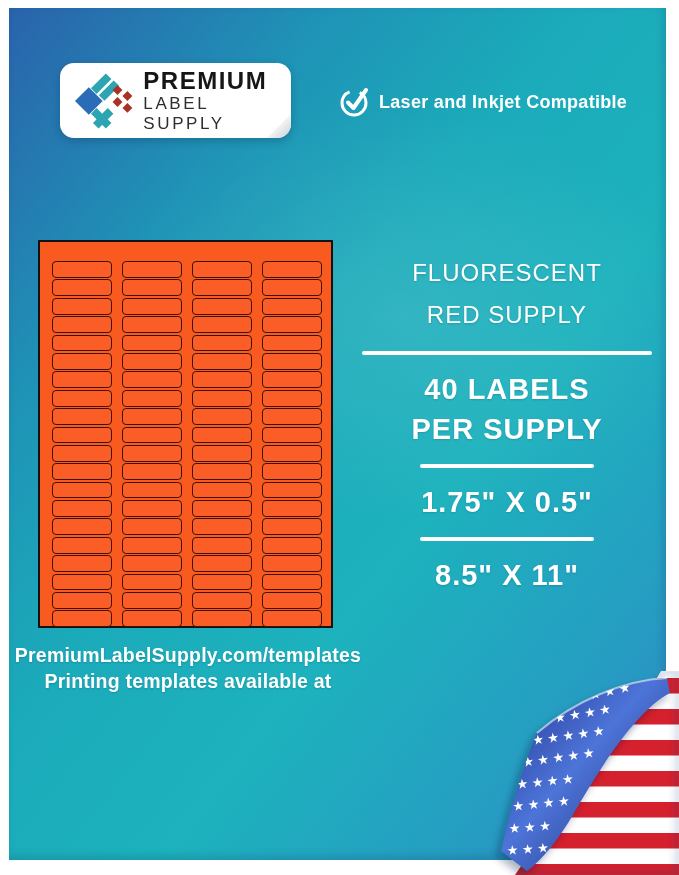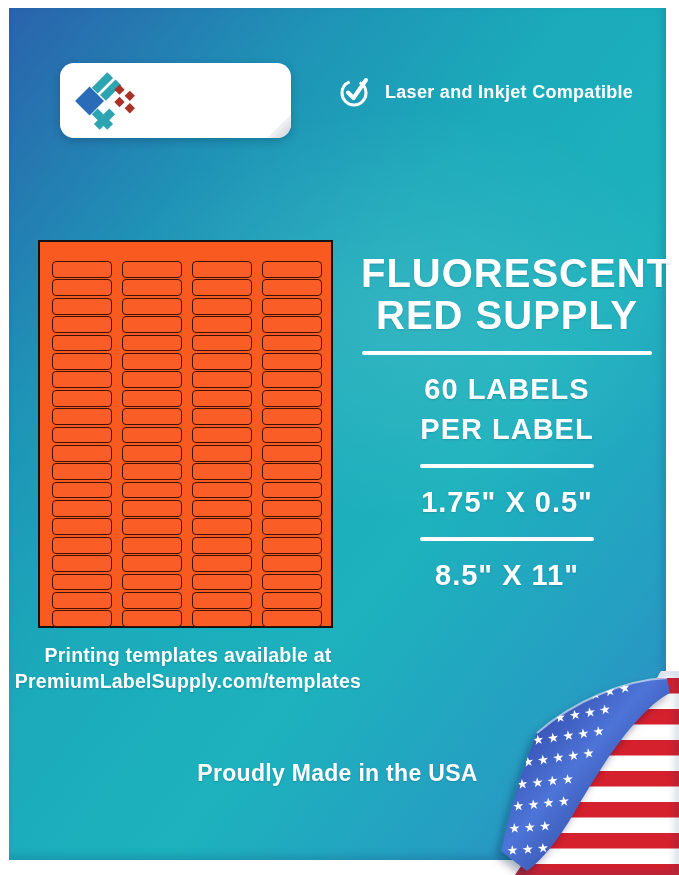--- a/index.html
+++ b/index.html
@@ -22,21 +22,21 @@
   }
   .badge::after{
     content:"";position:absolute;right:0;bottom:0;width:24px;height:24px;
     background:linear-gradient(315deg,#c9ced3 0%,#eef0f1 45%,#ffffff 70%);
     clip-path:polygon(100% 0,0 100%,100% 100%);border-bottom-right-radius:14px;
   }
   .badge-text{margin-left:10px;}
   .brand1{font-size:24px;font-weight:800;color:#161616;letter-spacing:1.5px;line-height:26px;}
   .brand2{font-size:17px;font-weight:400;color:#2e2e2e;letter-spacing:2.6px;line-height:20px;}
   
-  .compat{position:absolute;left:329px;top:67px;display:flex;align-items:center;gap:13px;color:#ffffff;text-align:right;}
+  .compat{position:absolute;left:329px;top:77px;display:flex;align-items:center;gap:7px;color:#ffffff;text-align:right;}
   .compat-text{font-size:18px;font-weight:600;letter-spacing:0.3px;}
   .compat-text b{font-weight:800;}
   
   .sheet{
     position:absolute;left:29px;top:232px;width:295px;height:388px;
     background:#f95a1f;border:2px solid #121212;box-sizing:border-box;
     padding:19px 8px 4px 12px;
     display:grid;grid-template-columns:repeat(4,60px);column-gap:10px;row-gap:1.6px;
     align-content:start;
   }
@@ -44,21 +44,21 @@
     height:14.8px;background:#fa5e26;border:1.6px solid #401207;border-radius:4px;
   }
   
   .templates{
     position:absolute;left:4px;top:634px;width:350px;text-align:center;color:#ffffff;
     font-size:19.5px;font-weight:700;line-height:26px;letter-spacing:0.2px;
     text-shadow:0 1px 2px rgba(0,40,60,0.2);
   }
   
   .right-col{position:absolute;left:352px;top:244px;width:292px;text-align:center;color:#ffffff;}
-  .title{font-size:40px;font-weight:700;line-height:42px;letter-spacing:1px;text-shadow:0 1px 2px rgba(0,40,60,0.18);}
+  .title{font-size:24px;font-weight:400;line-height:42px;letter-spacing:1px;text-shadow:0 1px 2px rgba(0,40,60,0.18);}
   .spec{font-size:29px;font-weight:800;line-height:40px;letter-spacing:1px;text-shadow:0 1px 2px rgba(0,40,60,0.18);}
   .divider-wide{width:290px;height:4px;background:#ffffff;border-radius:2px;margin:15px auto 14px auto;}
   .divider-narrow{width:174px;height:4px;background:#ffffff;border-radius:2px;margin:15px auto 14px auto;}
   
   .made{
     position:absolute;left:0;top:752px;width:657px;text-align:center;color:#ffffff;
     font-size:23px;font-weight:600;letter-spacing:0.3px;text-shadow:0 1px 2px rgba(0,40,60,0.2);
   }
   .made b{font-weight:800;}
   .flag-corner{position:absolute;right:0;bottom:0;width:190px;height:212px;z-index:5;}
@@ -76,20 +76,24 @@
       <line x1="22" y1="39" x2="37" y2="54" stroke="#2da4b2" stroke-width="8" transform="translate(0,0)"></line>
       <line x1="30" y1="32" x2="45" y2="47" stroke="#2da4b2" stroke-width="8" opacity="0"></line>
       <line x1="23" y1="53" x2="38" y2="38" stroke="#2da4b2" stroke-width="8" opacity="0"></line>
       <line x1="24" y1="54" x2="39" y2="39" stroke="#2da4b2" stroke-width="8"></line>
       <line x1="31" y1="48" x2="44" y2="35" stroke="#2da4b2" stroke-width="7" opacity="0"></line>
       <polygon points="46,13 51,18 46,23 41,18" fill="#a93226"></polygon>
       <polygon points="56,19 61,24 56,29 51,24" fill="#a93226"></polygon>
       <polygon points="46,25 51,30 46,35 41,30" fill="#a93226"></polygon>
       <polygon points="56,31 61,36 56,41 51,36" fill="#a93226"></polygon>
     </svg>
+    <div class="badge-text">
+      <div class="brand1">PREMIUM</div>
+      <div class="brand2">LABEL SUPPLY</div>
+    </div>
   </div>
 
   <div class="compat">
     <svg width="34" height="34" viewBox="0 0 34 34">
       <circle cx="16" cy="18" r="12" fill="none" stroke="#ffffff" stroke-width="3" pathLength="100" stroke-dasharray="86 14" stroke-dashoffset="-8" transform="rotate(-90 16 18)"></circle>
       <polyline points="10,17.5 15.5,23 28,5" fill="none" stroke="#ffffff" stroke-width="4" stroke-linecap="round" stroke-linejoin="round"></polyline>
     </svg>
     <div class="compat-text"><span>Laser and Inkjet </span><b>Compatible</b></div>
   </div>
 
@@ -171,45 +175,44 @@
       <div class="label-cell"></div>
       <div class="label-cell"></div>
       <div class="label-cell"></div>
       <div class="label-cell"></div>
       <div class="label-cell"></div>
       <div class="label-cell"></div>
       <div class="label-cell"></div>
     </div>
 
   <div class="templates">
+    <div>PremiumLabelSupply.com/templates</div>
     <div>Printing templates available at</div>
-    <div>PremiumLabelSupply.com/templates</div>
   </div>
 
   <div class="right-col">
     <div class="title">
       <div>FLUORESCENT</div>
       <div>RED SUPPLY</div>
     </div>
     <div class="divider-wide"></div>
     <div class="spec">
-      <div>60 LABELS</div>
-      <div>PER LABEL</div>
+      <div>40 LABELS</div>
+      <div>PER SUPPLY</div>
     </div>
     <div class="divider-narrow"></div>
     <div class="spec">
       <div>1.75" X 0.5"</div>
     </div>
     <div class="divider-narrow"></div>
     <div class="spec">
       <div>8.5" X 11"</div>
     </div>
   </div>
 
-  <div class="made"><span>Proudly Made in the </span><b>USA</b></div>
 </div>
 
 <svg class="flag-corner" viewBox="0 0 190 212">
   <defs>
     <clipPath id="stripeClip">
       <path d="M172,8 L190,8 L190,212 L26,212 C45,184 62,160 82,134 C112,96 145,56 172,8 Z"></path>
     </clipPath>
     <clipPath id="flapClip">
       <path d="M48,70 C85,38 135,17 178,15 L181,30 C150,46 116,96 85,150 C70,176 54,196 38,208 L12,188 C21,146 33,106 48,70 Z"></path>
     </clipPath>

